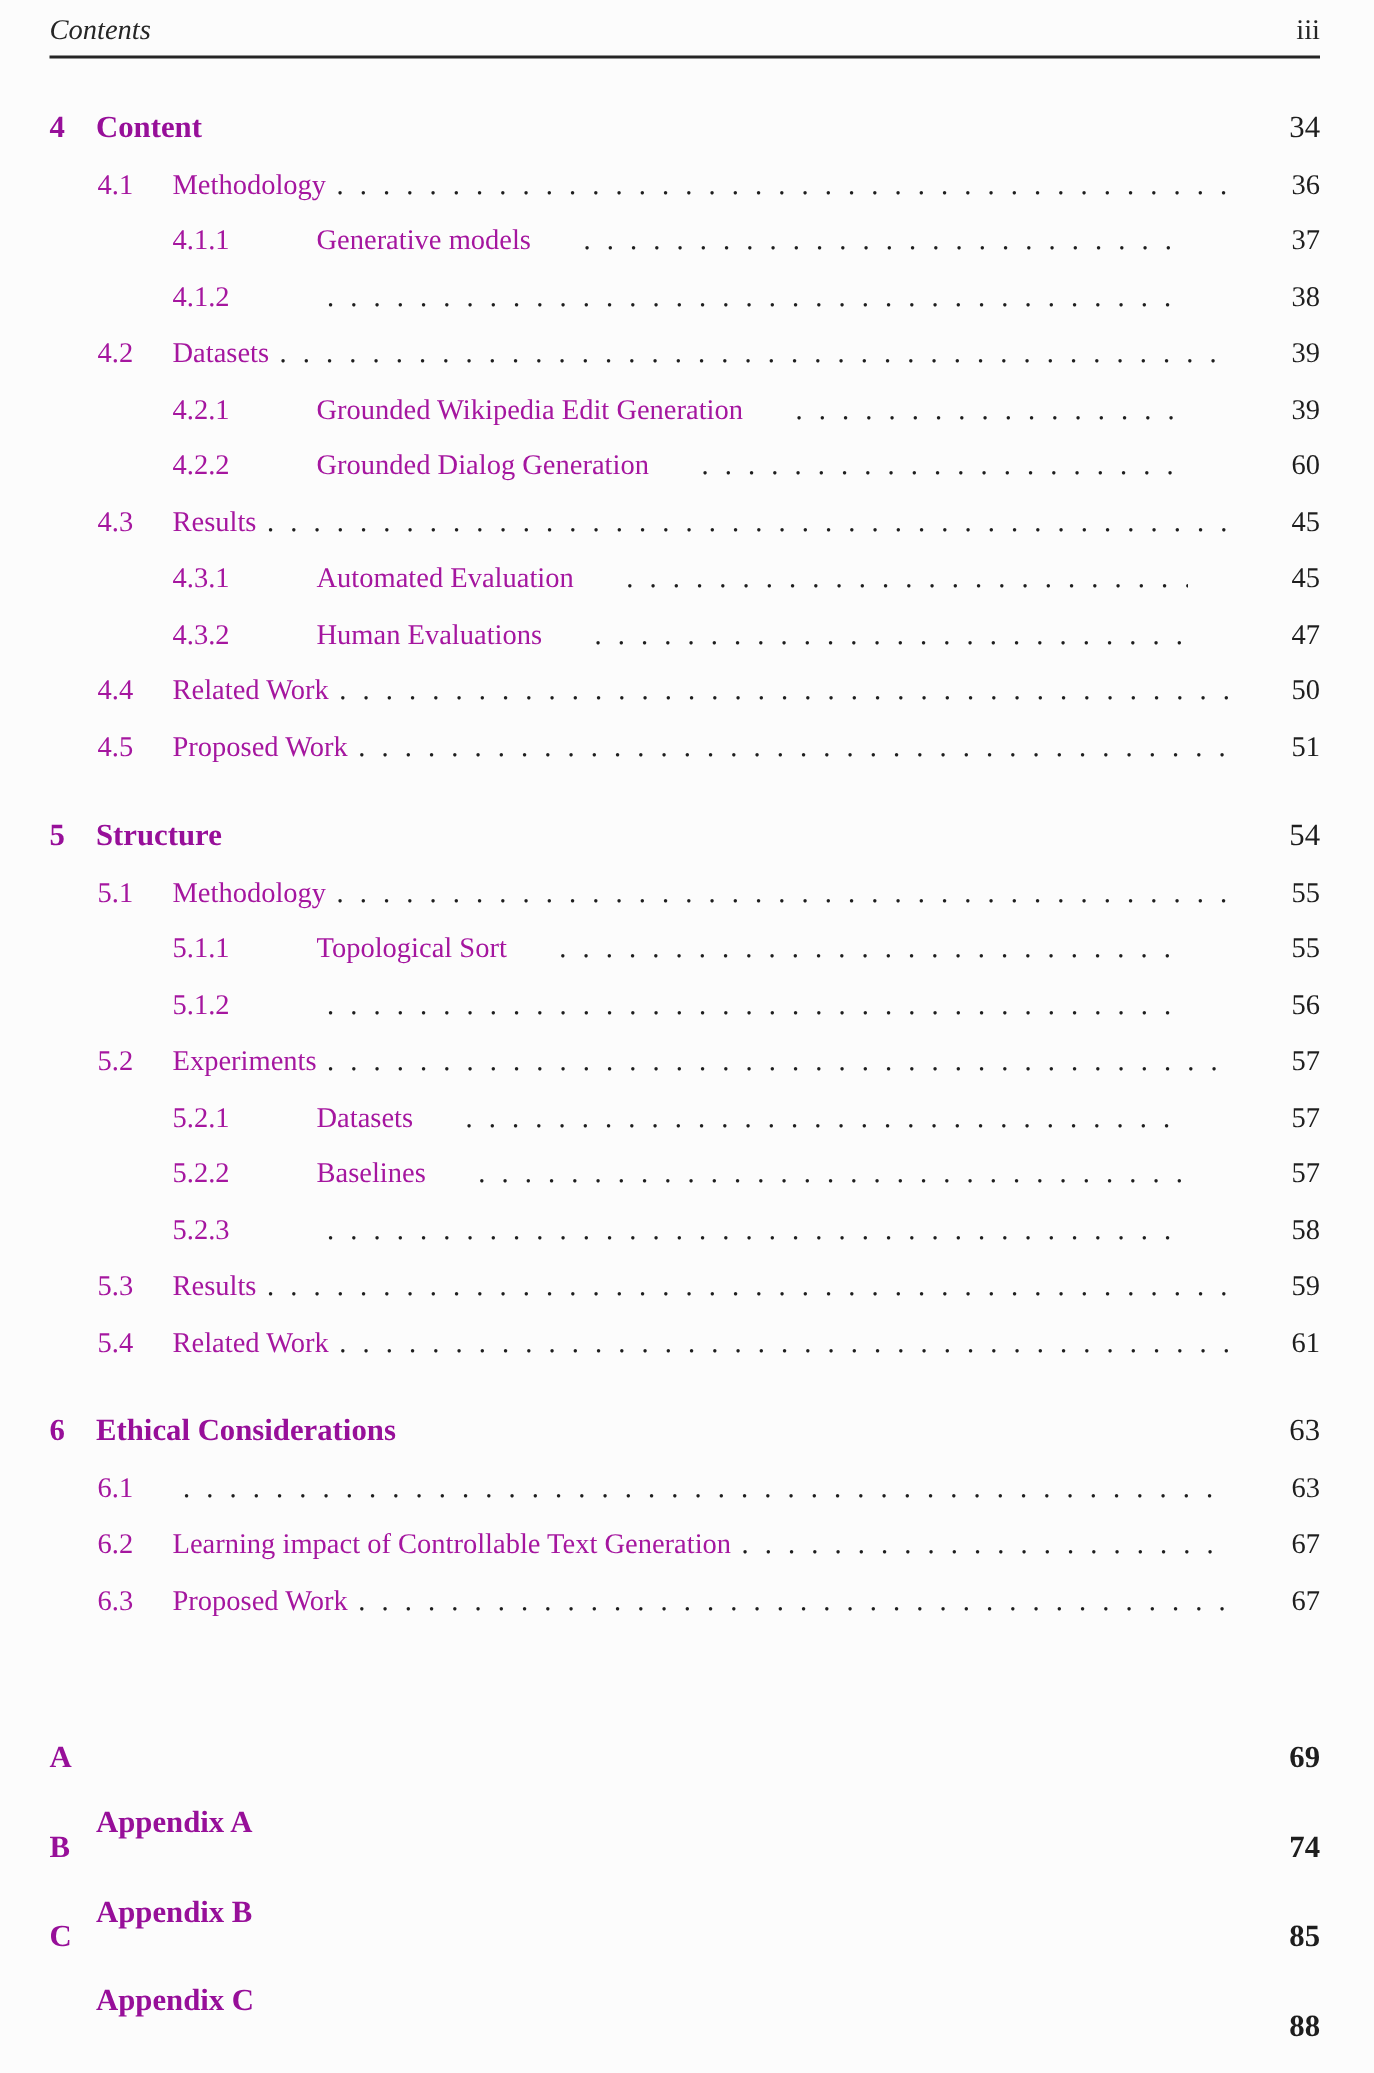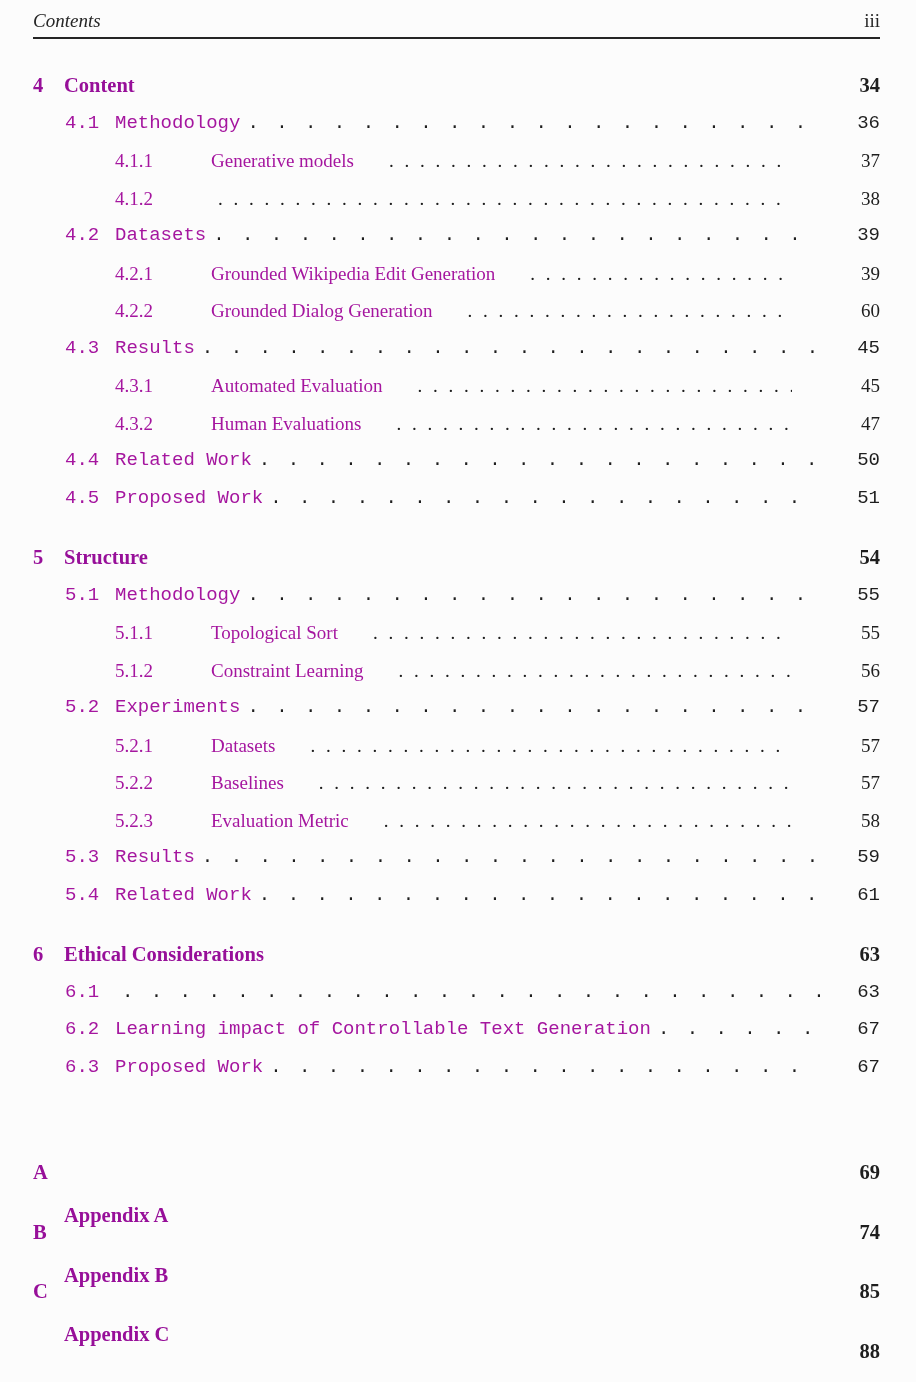--- a/index.html
+++ b/index.html
@@ -48,22 +48,22 @@
     margin:0 14px 0 7px;
     color:var(--ink);
   }
   .row .spacer{flex:1 1 auto;}
   .row .pagenum{flex:none;width:46px;text-align:right;color:var(--ink);}
   
   .row.chapter{font-weight:bold;font-size:20.5px;margin-top:22px;}
   #toc > .row.chapter:first-child{margin-top:28px;}
   .row.chapter .num{width:31px;color:var(--accent-chapter);}
   .row.chapter .title{color:var(--accent-chapter);}
-  .row.chapter .pagenum{font-weight:bold;}
-  .row.sec{padding-left:32px;font-family:Liberation Mono, monospace;}
+  .row.chapter .pagenum{font-weight:normal;}
+  .row.sec{padding-left:32px;}
   .row.sec .num{width:50px;color:var(--accent-section);}
   .row.sec .title{color:var(--accent-section);}
   .row.sub{padding-left:82px;gap:28px;}
   .row.sub .num{width:68px;color:var(--accent-section);}
   .row.sub .title{color:var(--accent-section);text-align:right;}
   
   .row.back{font-weight:bold;font-size:20.5px;margin-top:22px;}
   .row.back.first{margin-top:68px;}
   .row.back .num{width:31px;color:var(--accent-chapter);}
   .row.back .title{color:var(--accent-chapter);margin-top:43px;}
@@ -163,21 +163,20 @@
         <span class="pagenum">55</span>
       </div>
       <div class="row sub">
         <span class="num">5.1.1</span>
         <span class="title">Topological Sort</span>
         <span class="leader">. . . . . . . . . . . . . . . . . . . . . . . . . . . . . . . . . . . . . . . . . . . . . . . . . . . . . . . . . . . . . . . . . . . . . . . . . . . . . . . . </span>
         <span class="pagenum">55</span>
       </div>
       <div class="row sub">
         <span class="num">5.1.2</span>
-        <span class="title">Constraint Learning</span>
         <span class="leader">. . . . . . . . . . . . . . . . . . . . . . . . . . . . . . . . . . . . . . . . . . . . . . . . . . . . . . . . . . . . . . . . . . . . . . . . . . . . . . . . </span>
         <span class="pagenum">56</span>
       </div>
       <div class="row sec">
         <span class="num">5.2</span>
         <span class="title">Experiments</span>
         <span class="leader">. . . . . . . . . . . . . . . . . . . . . . . . . . . . . . . . . . . . . . . . . . . . . . . . . . . . . . . . . . . . . . . . . . . . . . . . . . . . . . . . </span>
         <span class="pagenum">57</span>
       </div>
       <div class="row sub">
@@ -187,21 +186,20 @@
         <span class="pagenum">57</span>
       </div>
       <div class="row sub">
         <span class="num">5.2.2</span>
         <span class="title">Baselines</span>
         <span class="leader">. . . . . . . . . . . . . . . . . . . . . . . . . . . . . . . . . . . . . . . . . . . . . . . . . . . . . . . . . . . . . . . . . . . . . . . . . . . . . . . . </span>
         <span class="pagenum">57</span>
       </div>
       <div class="row sub">
         <span class="num">5.2.3</span>
-        <span class="title">Evaluation Metric</span>
         <span class="leader">. . . . . . . . . . . . . . . . . . . . . . . . . . . . . . . . . . . . . . . . . . . . . . . . . . . . . . . . . . . . . . . . . . . . . . . . . . . . . . . . </span>
         <span class="pagenum">58</span>
       </div>
       <div class="row sec">
         <span class="num">5.3</span>
         <span class="title">Results</span>
         <span class="leader">. . . . . . . . . . . . . . . . . . . . . . . . . . . . . . . . . . . . . . . . . . . . . . . . . . . . . . . . . . . . . . . . . . . . . . . . . . . . . . . . </span>
         <span class="pagenum">59</span>
       </div>
       <div class="row sec">

